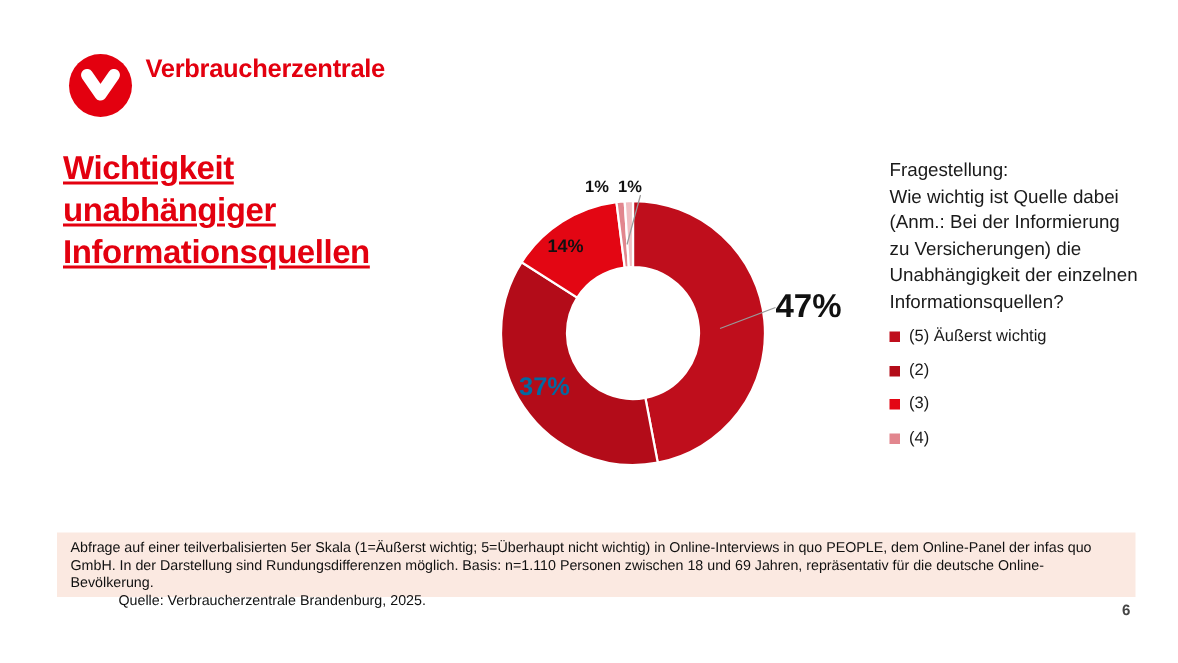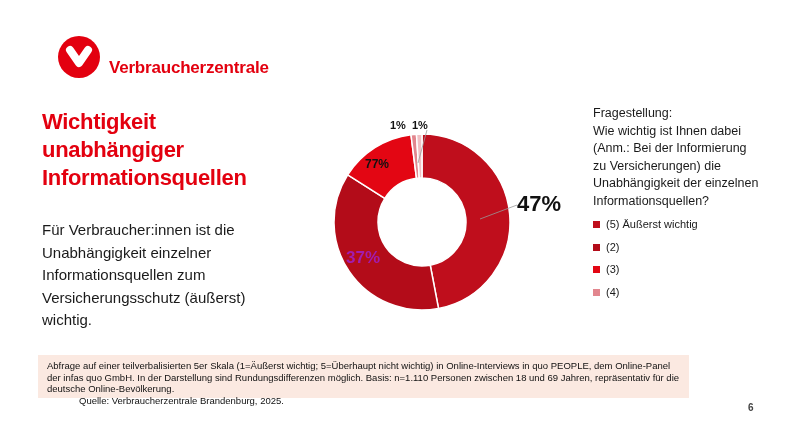--- a/index.html
+++ b/index.html
@@ -7,50 +7,50 @@
   body { font-family: "Liberation Sans", sans-serif; }
   .slide {
     position: relative;
     width: 785px; height: 442px;
     background: #ffffff;
     overflow: hidden;
   }
   .pre { white-space: pre-line; }
 
   
-  .logo { position: absolute; left: 58px; top: 36px; display: flex; align-items: flex-end; }
+  .logo { position: absolute; left: 46px; top: 36px; display: flex; align-items: flex-start; }
   .logo-circle { width: 42px; height: 42px; border-radius: 50%; background: #e3000f;
     display: flex; align-items: center; justify-content: center; }
   .logo-word { margin-left: 9px; color: #e3000f; font-weight: bold; font-size: 17px; letter-spacing: -0.2px; }
 
   
-  .title { position: absolute; left: 42px; top: 108px; color: #e3000f;
-    font-size: 22px; line-height: 28px; font-weight: bold; letter-spacing: -0.3px; }
+  .title { position: absolute; left: 42px; top: 98px; color: #e3000f;
+    font-size: 22px; line-height: 28px; font-weight: bold; letter-spacing: -0.3px; text-decoration: underline; }
   .body-text { position: absolute; left: 42px; top: 219px; color: #1a1a1a;
     font-size: 15px; line-height: 22.5px; }
 
   
   .donut-wrap { position: absolute; left: 292px; top: 97px; width: 260px; height: 260px; }
   .pct-label { position: absolute; font-weight: bold; color: #111; }
   .lbl-47 { left: 517px; top: 191px; font-size: 22px; text-align: right; }
-  .lbl-37 { left: 346px; top: 248px; font-size: 17px; color: #a21caf; }
+  .lbl-37 { left: 346px; top: 248px; font-size: 17px; color: #0369a1; }
   .lbl-14 { left: 365px; top: 157px; font-size: 12px; }
   .lbl-1a { left: 390px; top: 119px; font-size: 11px; }
   .lbl-1b { left: 412px; top: 119px; font-size: 11px; }
 
   
   .question { position: absolute; left: 593px; top: 105px; width: 186px;
     font-size: 12.5px; line-height: 17.5px; color: #1a1a1a; }
   .legend { position: absolute; left: 593px; top: 218px; }
   .legend-row { display: flex; align-items: flex-start; margin-bottom: 9.5px; }
   .legend-swatch { width: 7px; height: 7px; margin: 3px 6px 0 0; flex: 0 0 auto; }
   .legend-label { font-size: 11px; color: #1a1a1a; line-height: 13px; }
 
   
-  .note-box { position: absolute; left: 38px; top: 355px; width: 651px; height: 43px;
+  .note-box { position: absolute; left: 38px; top: 355px; width: 719px; height: 43px;
     background: #fbe9e1; padding: 5px 9px 4px 9px; }
   .note-text { font-size: 9.5px; line-height: 11.5px; color: #111; }
   .note-source { font-size: 9.5px; line-height: 11.5px; color: #111; margin-left: 32px; }
 
   
   .footer-text { position: absolute; left: 42px; top: 403px; font-size: 11px; color: #8f8f8f; }
   .page-num { position: absolute; left: 748px; top: 402px; font-size: 10px; color: #444; font-weight: bold; }
 </style>
 </head>
 <body>
@@ -62,45 +62,40 @@
       <svg width="42" height="42" viewBox="0 0 42 42">
         <polyline points="12,14 21,27 30,14" fill="none" stroke="#ffffff" stroke-width="8" stroke-linecap="round" stroke-linejoin="round"></polyline>
       </svg>
     </div>
     <div class="logo-word">Verbraucherzentrale</div>
   </div>
 
   <h1 class="title pre">Wichtigkeit
 unabhängiger
 Informationsquellen</h1>
-  <p class="body-text pre">Für Verbraucher:innen ist die
-Unabhängigkeit einzelner
-Informationsquellen zum
-Versicherungsschutz (äußerst)
-wichtig.</p>
 
   <div class="donut-wrap">
     <svg id="donut-svg" width="260" height="260" viewBox="-130 -125 260 260">
         <path d="M0.00,-88.00 A88,88 0 0 1 16.49,86.44 L8.24,43.22 A44,44 0 0 0 0.00,-44.00 Z" fill="#bf0e1c" stroke="#ffffff" stroke-width="1.5"></path>
         <path d="M16.49,86.44 A88,88 0 0 1 -74.30,-47.15 L-37.15,-23.58 A44,44 0 0 0 8.24,43.22 Z" fill="#b30c19" stroke="#ffffff" stroke-width="1.5"></path>
         <path d="M-74.30,-47.15 A88,88 0 0 1 -11.03,-87.31 L-5.51,-43.65 A44,44 0 0 0 -37.15,-23.58 Z" fill="#e30613" stroke="#ffffff" stroke-width="1.5"></path>
         <path d="M-11.03,-87.31 A88,88 0 0 1 -5.53,-87.83 L-2.76,-43.91 A44,44 0 0 0 -5.51,-43.65 Z" fill="#e2868e" stroke="#ffffff" stroke-width="1.5"></path>
         <path d="M-5.53,-87.83 A88,88 0 0 1 -0.00,-88.00 L-0.00,-44.00 A44,44 0 0 0 -2.76,-43.91 Z" fill="#f0bfc3" stroke="#ffffff" stroke-width="1.5"></path>
         <polyline points="58,-3 95,-17" fill="none" stroke="#999999" stroke-width="0.8"></polyline>
         <polyline points="-4,-59 5,-92" fill="none" stroke="#999999" stroke-width="0.8"></polyline>
       </svg>
   </div>
   <div class="pct-label lbl-47">47%</div>
   <div class="pct-label lbl-37">37%</div>
-  <div class="pct-label lbl-14">77%</div>
+  <div class="pct-label lbl-14">14%</div>
   <div class="pct-label lbl-1a">1%</div>
   <div class="pct-label lbl-1b">1%</div>
 
   <div class="question pre">Fragestellung:
-Wie wichtig ist Ihnen dabei
+Wie wichtig ist Quelle dabei
 (Anm.: Bei der Informierung
 zu Versicherungen) die
 Unabhängigkeit der einzelnen
 Informationsquellen?</div>
 
   <div class="legend">
     <div class="legend-row">
       <span class="legend-swatch" style="background: rgb(191, 14, 28);"></span>
       <span class="legend-label">(5) Äußerst wichtig</span>
     </div>

